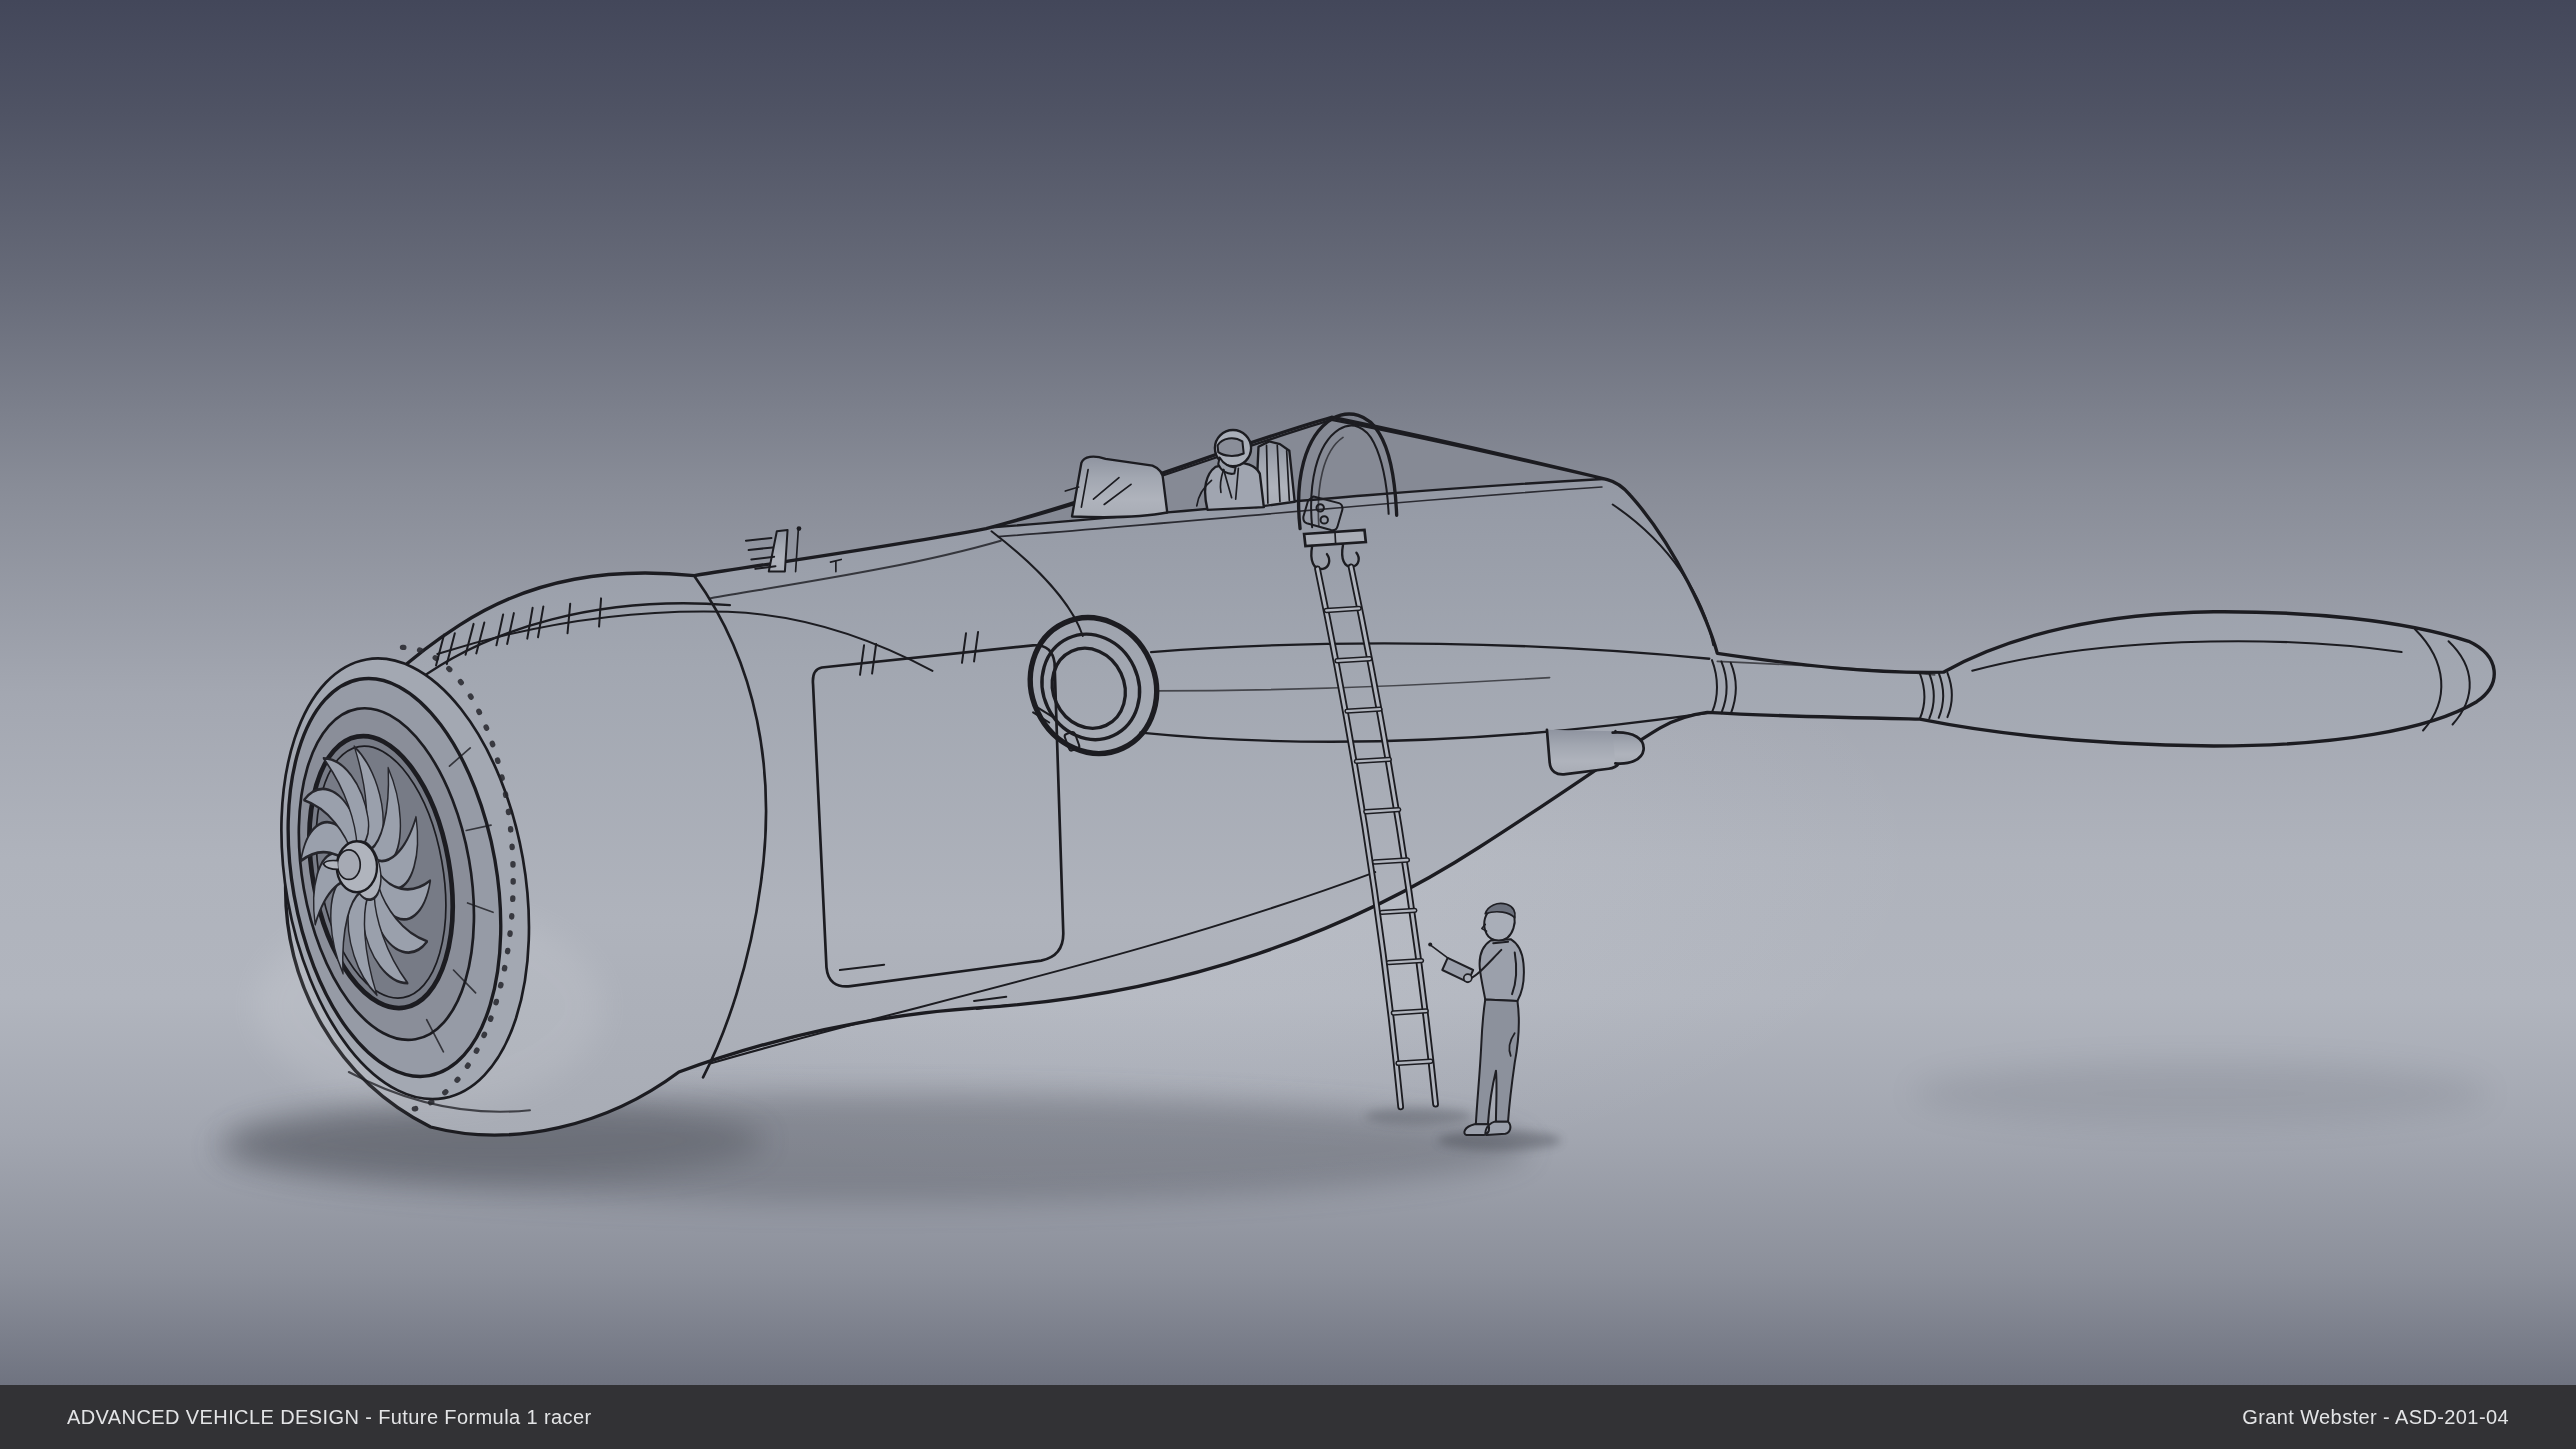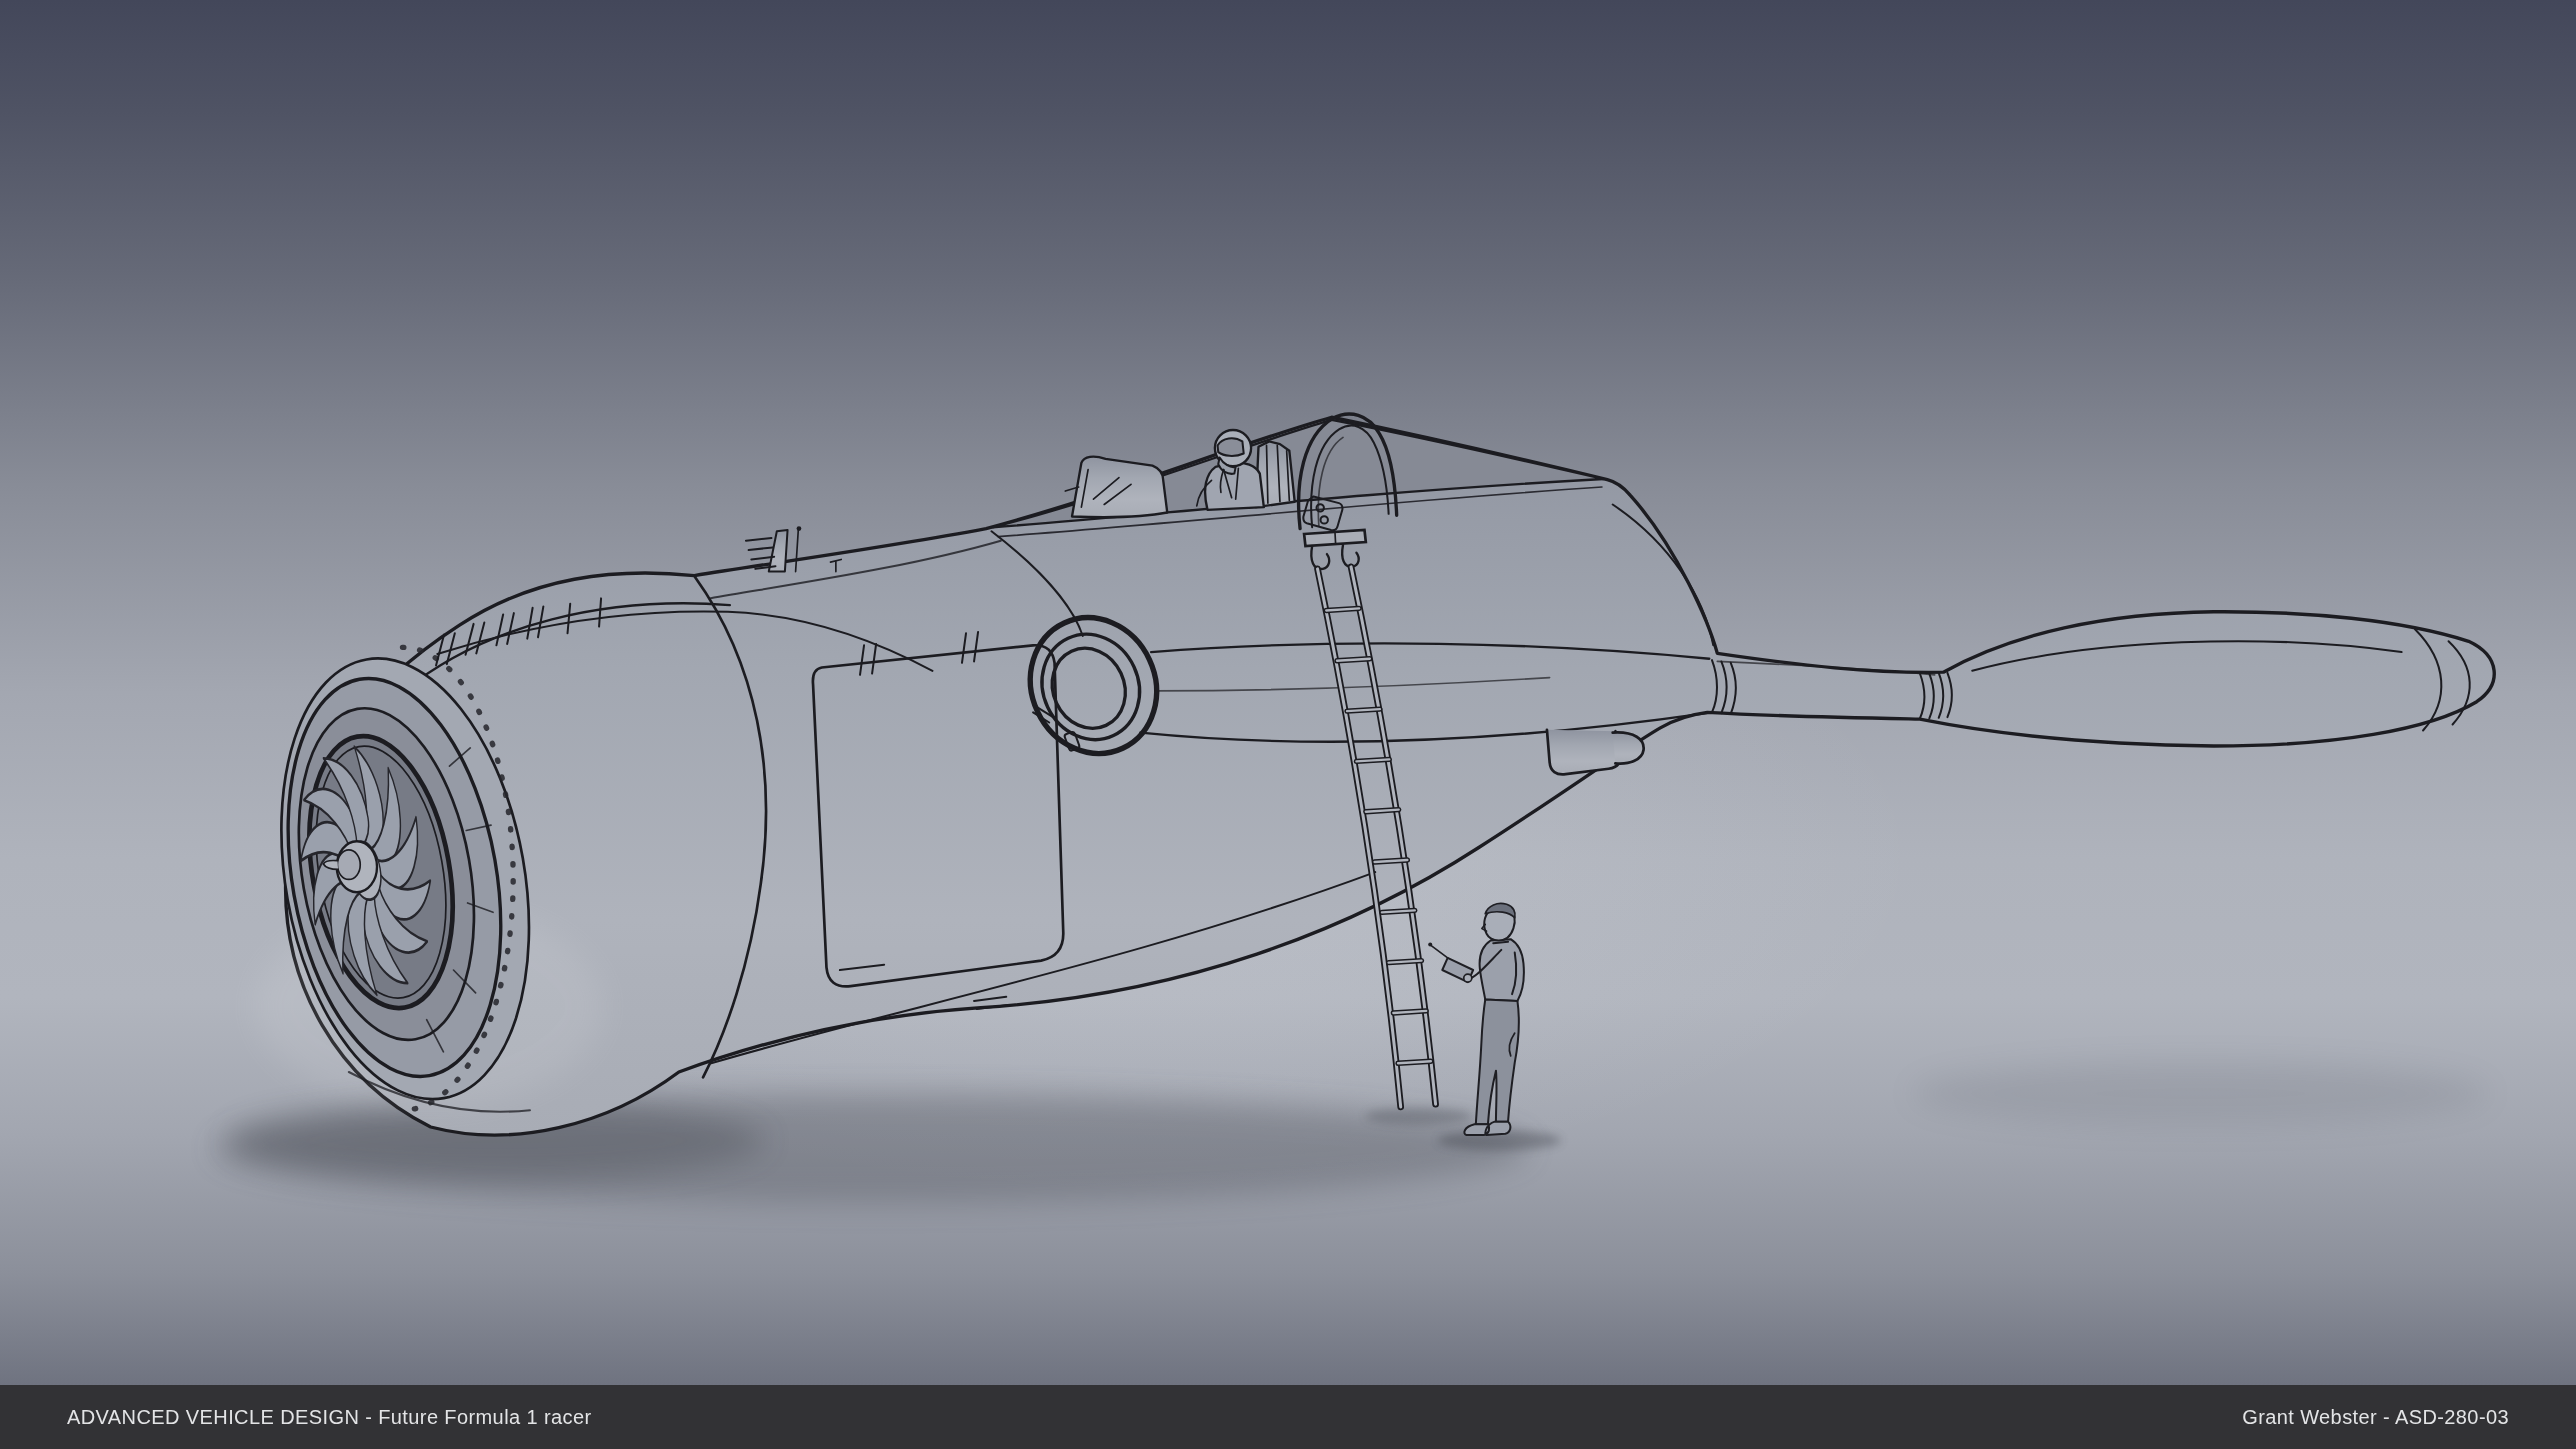--- a/index.html
+++ b/index.html
@@ -284,16 +284,16 @@
       <path fill="none" stroke-width="2.5" d="M 2258,1540 C 2250,1552 2248,1564 2252,1574"></path>
       <path fill="#9ba0ab" stroke-width="3" d="M 2158,1428 L 2196,1446 L 2188,1464 L 2150,1446 Z"></path>
       <path fill="none" stroke-width="2.5" d="M 2158,1428 L 2134,1410"></path>
       <circle cx="2132" cy="1408" r="3" fill="#1f1f24" stroke="none"></circle>
       <circle cx="2188" cy="1458" r="6" fill="#a9aeb8" stroke-width="2.5"></circle>
     </g>
   </svg>
 
   <div class="footer">
     <span>ADVANCED VEHICLE DESIGN - Future Formula 1 racer</span>
-    <span>Grant Webster - ASD-280-03</span>
+    <span>Grant Webster - ASD-201-04</span>
   </div>
 </div>
 
 
 </body></html>

